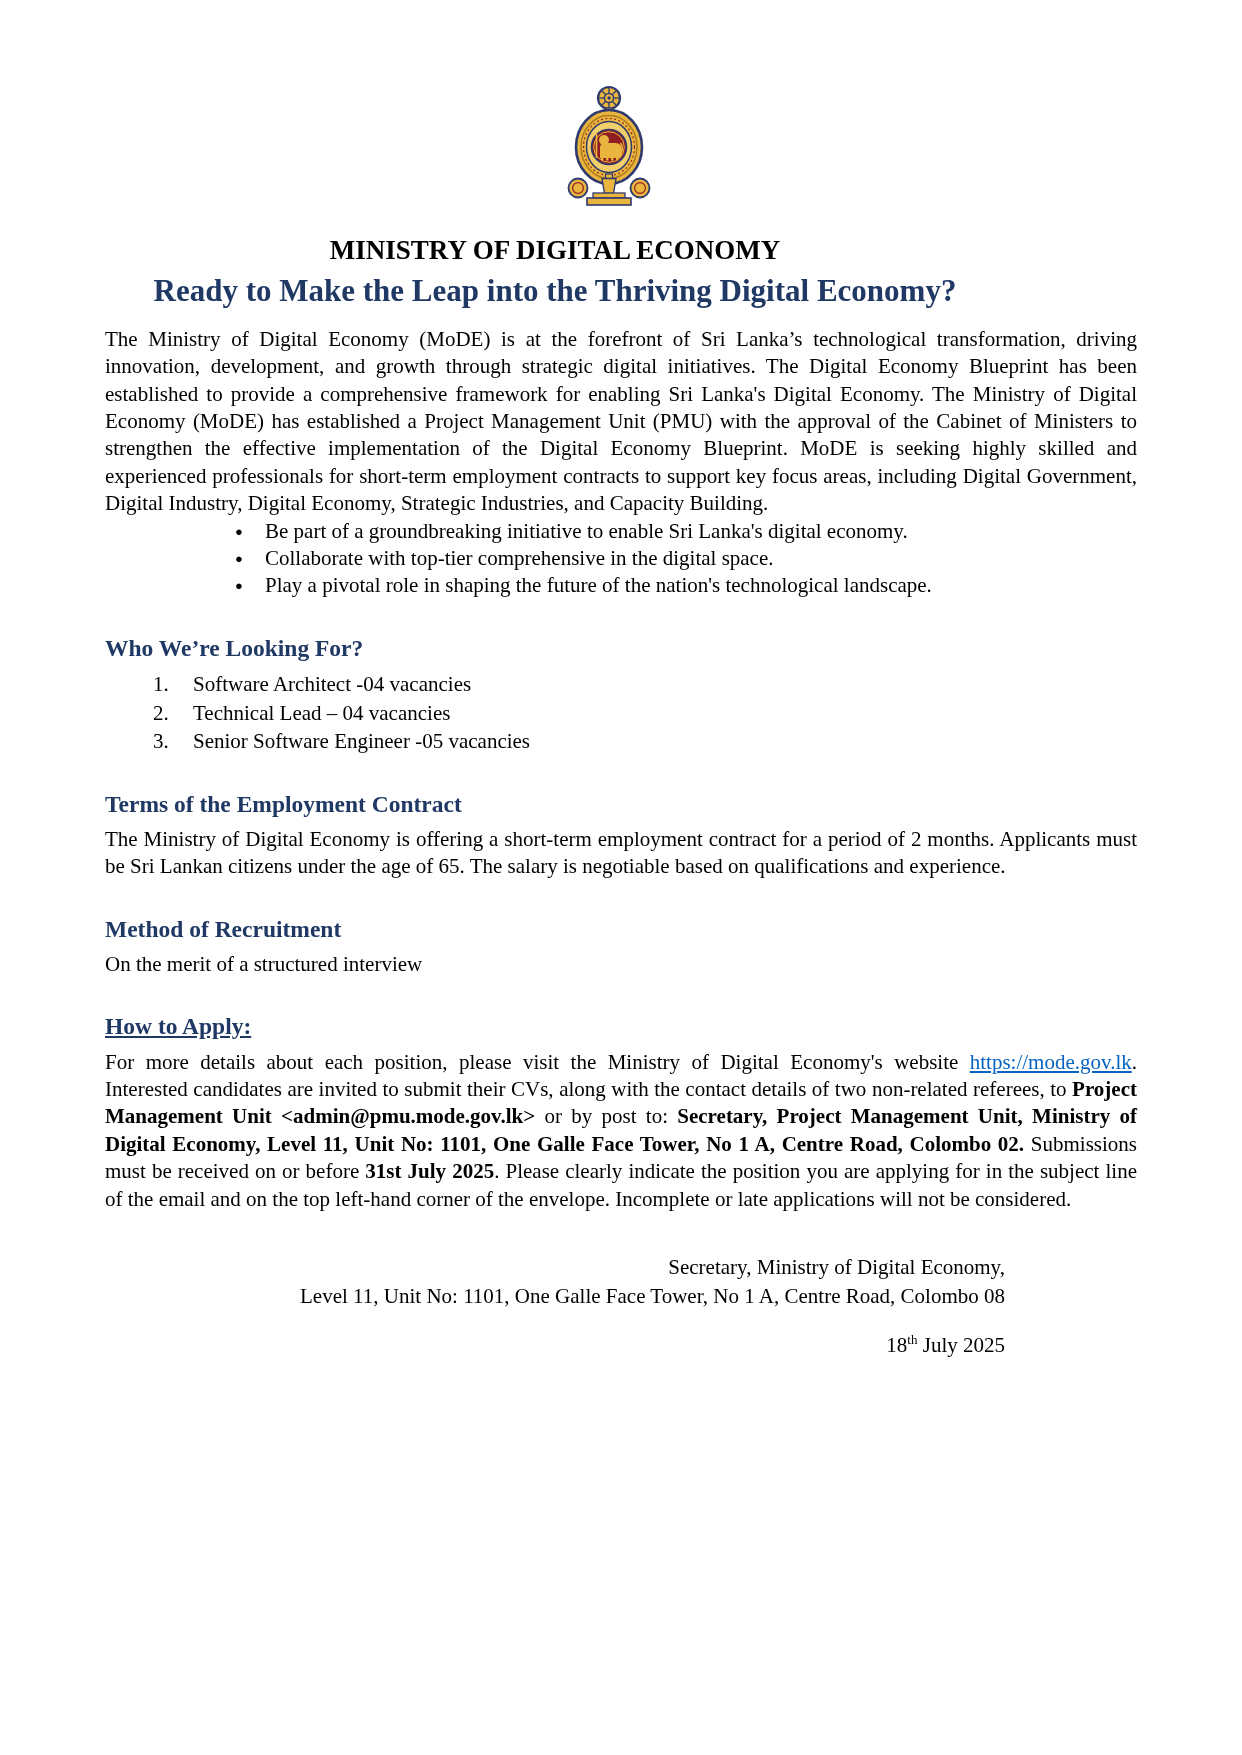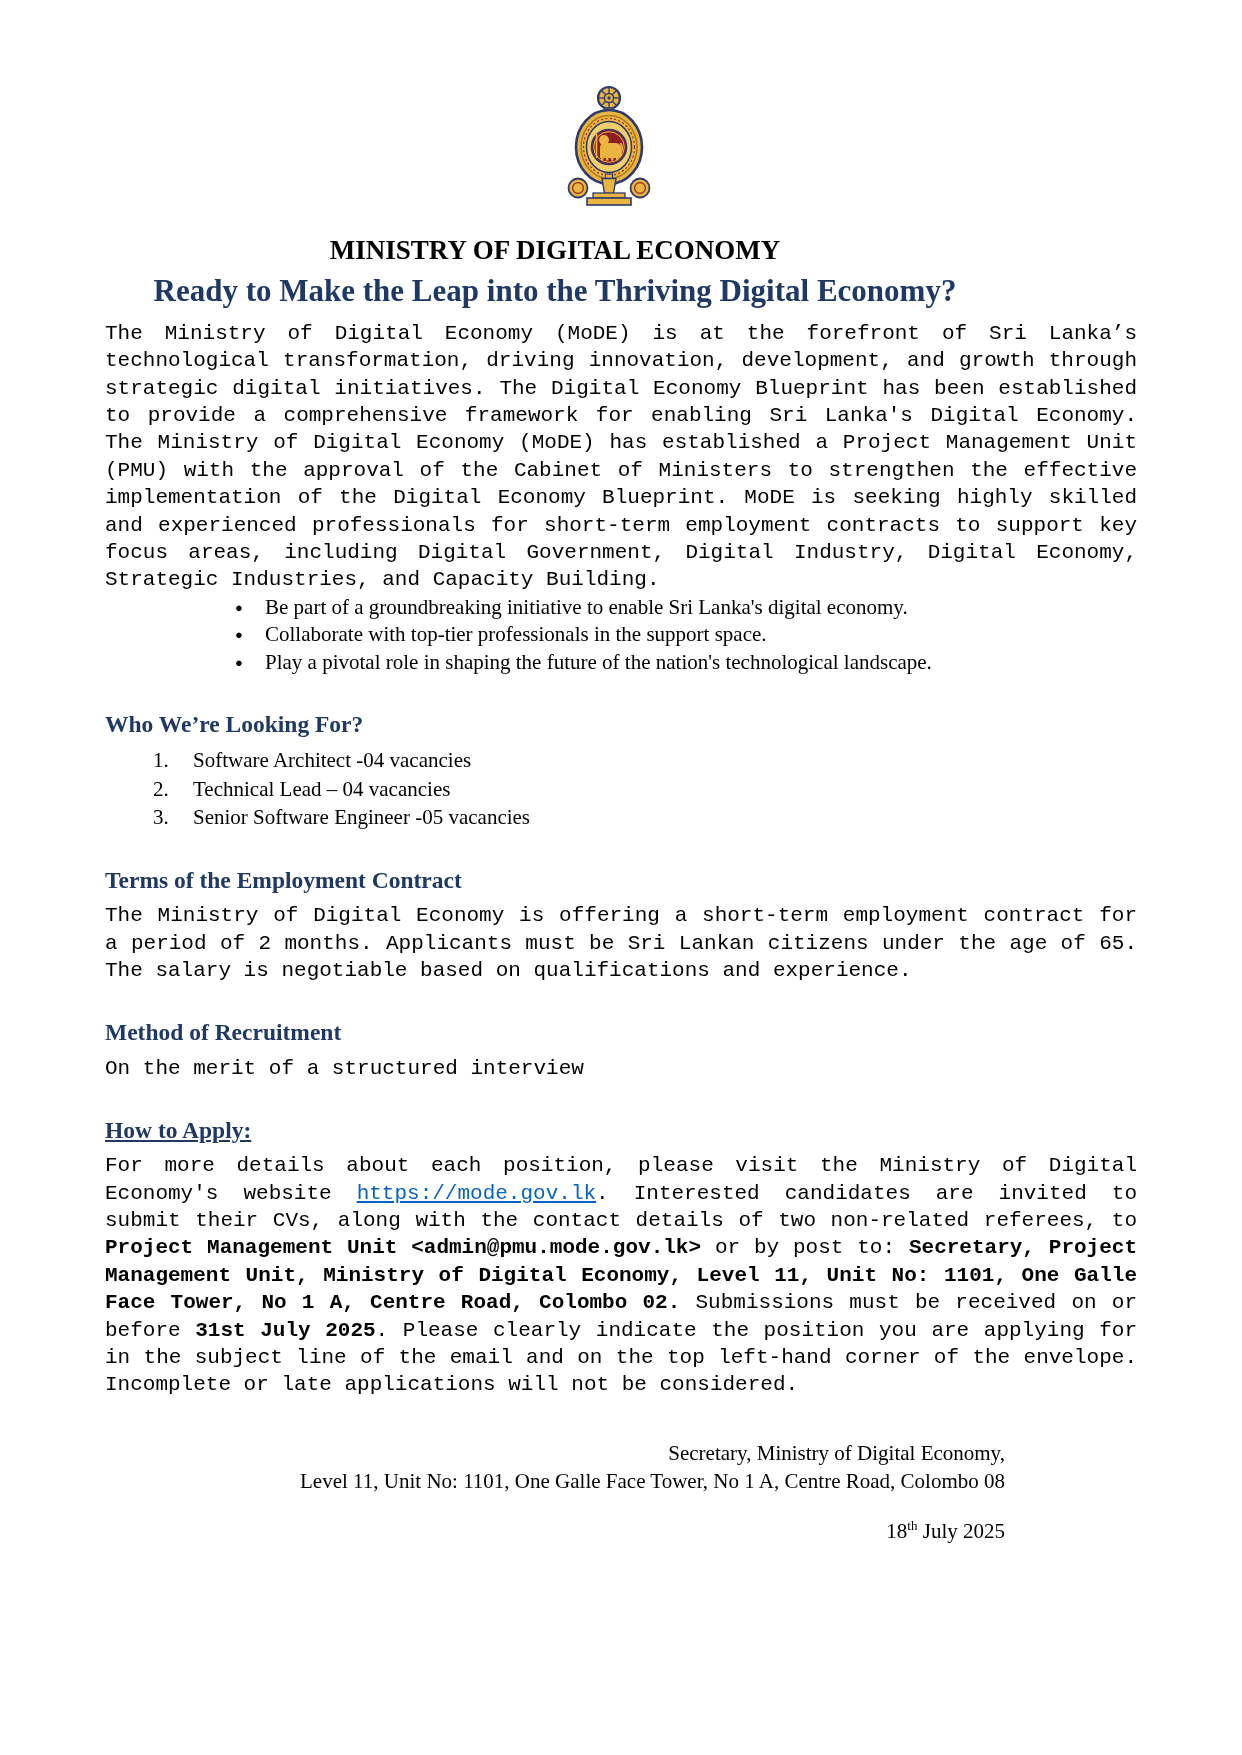--- a/index.html
+++ b/index.html
@@ -2,22 +2,22 @@
 <html><head>
 <meta charset="utf-8">
 <style>
   html,body{margin:0;padding:0;background:#ffffff;}
   body{width:1242px;height:1755px;overflow:hidden;font-family:"Liberation Serif","DejaVu Serif",serif;color:#000;}
   .page{box-sizing:border-box;width:1242px;height:1755px;padding:85px 105px 0 105px;}
   .center-col{width:900px;text-align:center;}
   .emblem-wrap{width:84px;margin-left:462px;}
   .emblem{display:block;width:84px;height:122px;}
   h1.title{font-size:27px;line-height:1.15;font-weight:bold;margin:28px 0 0;color:#000;}
-  h2.headline{font-size:31px;line-height:1.15;font-weight:bold;color:#1F3864;margin:7px 0 11px;}
-  p.body{font-size:21px;line-height:27.4px;margin:0;font-family:Liberation Mono, monospace;}
+  h2.headline{font-size:31px;line-height:1.15;font-weight:bold;color:#1F3864;margin:7px 0 17px;}
+  p.body{font-size:21px;line-height:27.4px;margin:0;}
   .just{text-align:justify;}
   .intro{margin-top:9px;}
   h3.sec{font-size:23.5px;line-height:1.2;color:#1F3864;margin:34px 0 8px;font-weight:bold;}
   .why-h{margin-top:22px;}
   .who-h{margin-top:20px;}
   .terms-h{margin-top:56px;}
   .method-h{margin-top:30px;}
   .apply-h{margin-top:32px;text-decoration:underline;}
   .bullets{margin-left:130px;}
   .brow{display:flex;font-size:21px;line-height:27.4px;}
@@ -89,21 +89,21 @@
 
   <p class="body just intro">The Ministry of Digital Economy (MoDE) is at the forefront of Sri Lanka’s technological transformation, driving innovation, development, and growth through strategic digital initiatives. The Digital Economy Blueprint has been established to provide a comprehensive framework for enabling Sri Lanka's Digital Economy. The Ministry of Digital Economy (MoDE) has established a Project Management Unit (PMU) with the approval of the Cabinet of Ministers to strengthen the effective implementation of the Digital Economy Blueprint. MoDE is seeking highly skilled and experienced professionals for short-term employment contracts to support key focus areas, including Digital Government, Digital Industry, Digital Economy, Strategic Industries, and Capacity Building.</p>
 
   <div class="bullets">
     <div class="brow">
       <span class="bdot">●</span>
       <span>Be part of a groundbreaking initiative to enable Sri Lanka's digital economy.</span>
     </div>
     <div class="brow">
       <span class="bdot">●</span>
-      <span>Collaborate with top-tier professionals in the support space.</span>
+      <span>Collaborate with top-tier comprehensive in the digital space.</span>
     </div>
     <div class="brow">
       <span class="bdot">●</span>
       <span>Play a pivotal role in shaping the future of the nation's technological landscape.</span>
     </div>
   </div>
 
   <h3 class="sec who-h">Who We’re Looking For?</h3>
   <div class="numlist">
     <div class="nrow">

